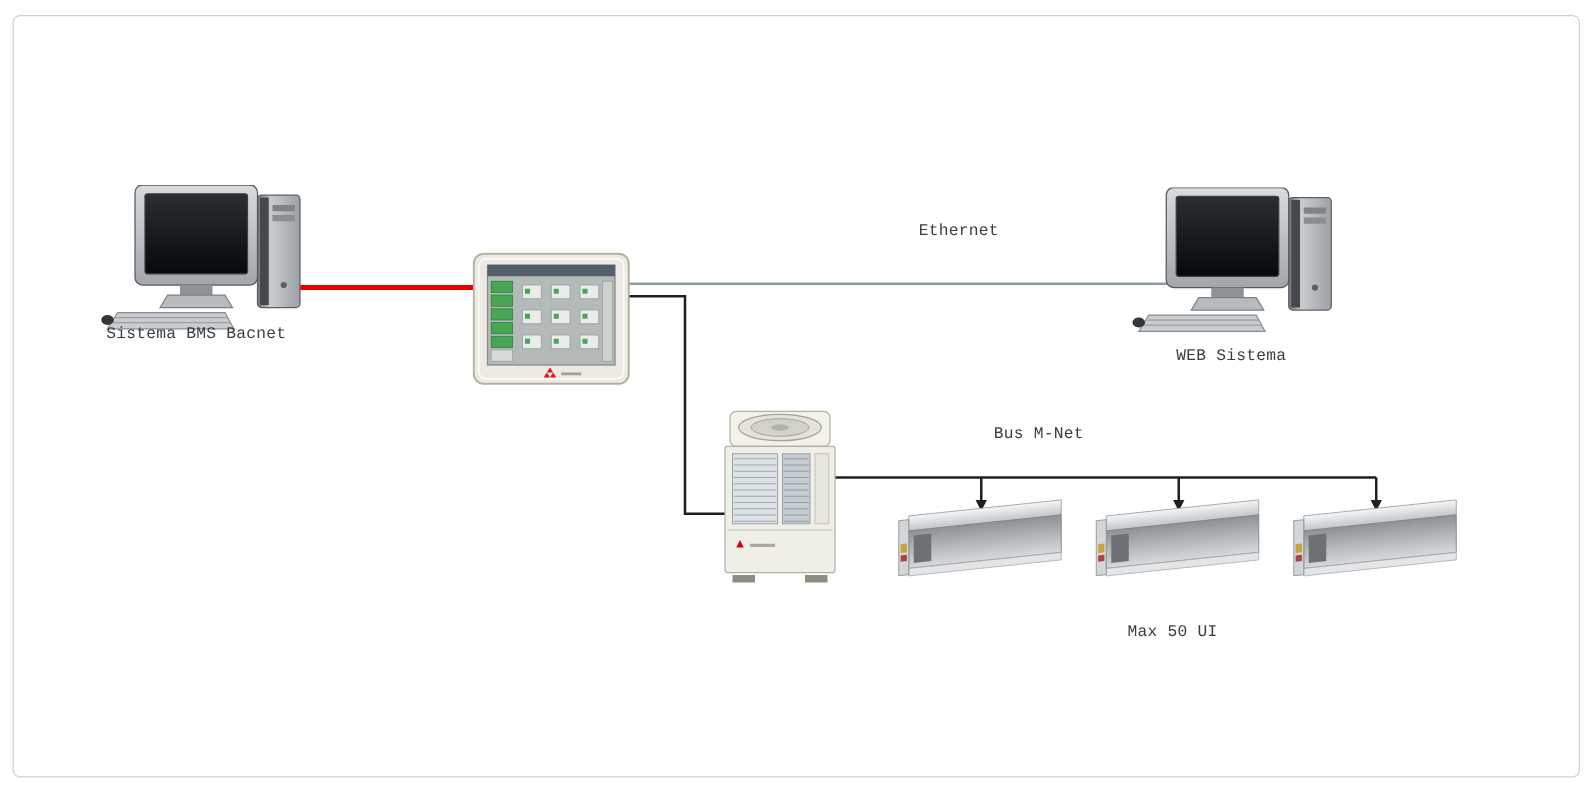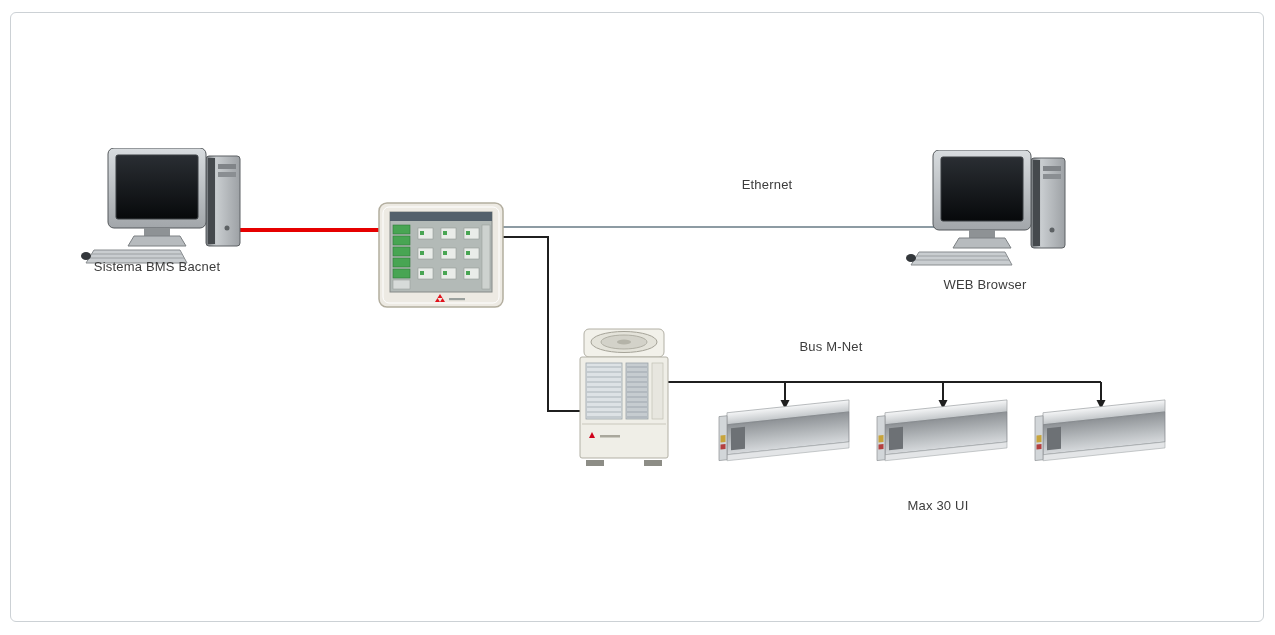--- a/index.html
+++ b/index.html
@@ -3,21 +3,21 @@
 <meta charset="utf-8">
 <style>
   html,body{margin:0;padding:0;background:#ffffff;}
   .stage{position:relative;width:1275px;height:635px;background:#ffffff;overflow:hidden;
          font-family:"Liberation Sans", sans-serif;}
   .frame{position:absolute;left:10px;top:12px;width:1252px;height:608px;
          border:1px solid #ccd1d5;border-radius:6px;background:#ffffff;}
   .layer{position:absolute;left:0;top:0;width:1275px;height:635px;pointer-events:none;}
   .device{position:absolute;}
   .device svg{display:block;width:100%;height:100%;}
-  .lbl{position:absolute;font-size:13px;color:#3c3c3c;text-align:center;letter-spacing:.2px;}
+  .lbl{position:absolute;font-size:13px;color:#3c3c3c;text-align:center;letter-spacing:.2px;font-family:Liberation Mono, monospace;}
   .defs{position:absolute;width:0;height:0;overflow:hidden;}
 </style>
 </head>
 <body>
 
 <svg class="defs" aria-hidden="true">
   <defs>
     <linearGradient id="gTower" x1="0" y1="0" x2="1" y2="0">
       <stop offset="0" stop-color="#6e7276"></stop>
         <stop offset="0.3" stop-color="#c9cdd0"></stop>
@@ -180,18 +180,18 @@
   <div class="device" style="left:1031px;top:398px;width:140px;height:64px;">
     <svg viewBox="0 0 140 64">
         <use href="#sym-idu"></use>
       </svg>
   </div>
 
   <div class="lbl" style="left:77px;top:259px;width:160px;">Sistema BMS Bacnet</div>
 
   <div class="lbl" style="left:687px;top:177px;width:160px;">Ethernet</div>
 
-  <div class="lbl" style="left:905px;top:277px;width:160px;">WEB Browser</div>
+  <div class="lbl" style="left:905px;top:277px;width:160px;">WEB Sistema</div>
 
   <div class="lbl" style="left:751px;top:339px;width:160px;">Bus M-Net</div>
 
-  <div class="lbl" style="left:858px;top:498px;width:160px;">Max 30 UI</div>
+  <div class="lbl" style="left:858px;top:498px;width:160px;">Max 50 UI</div>
 </div>
 
 </body></html>

